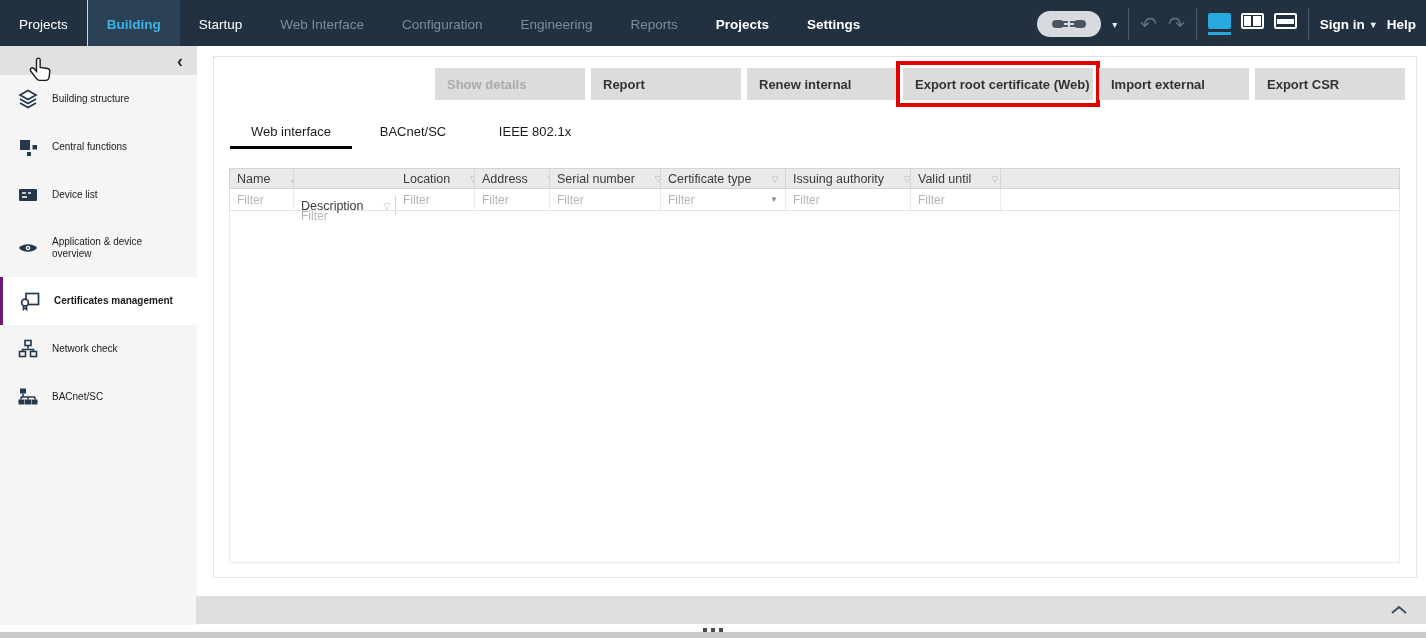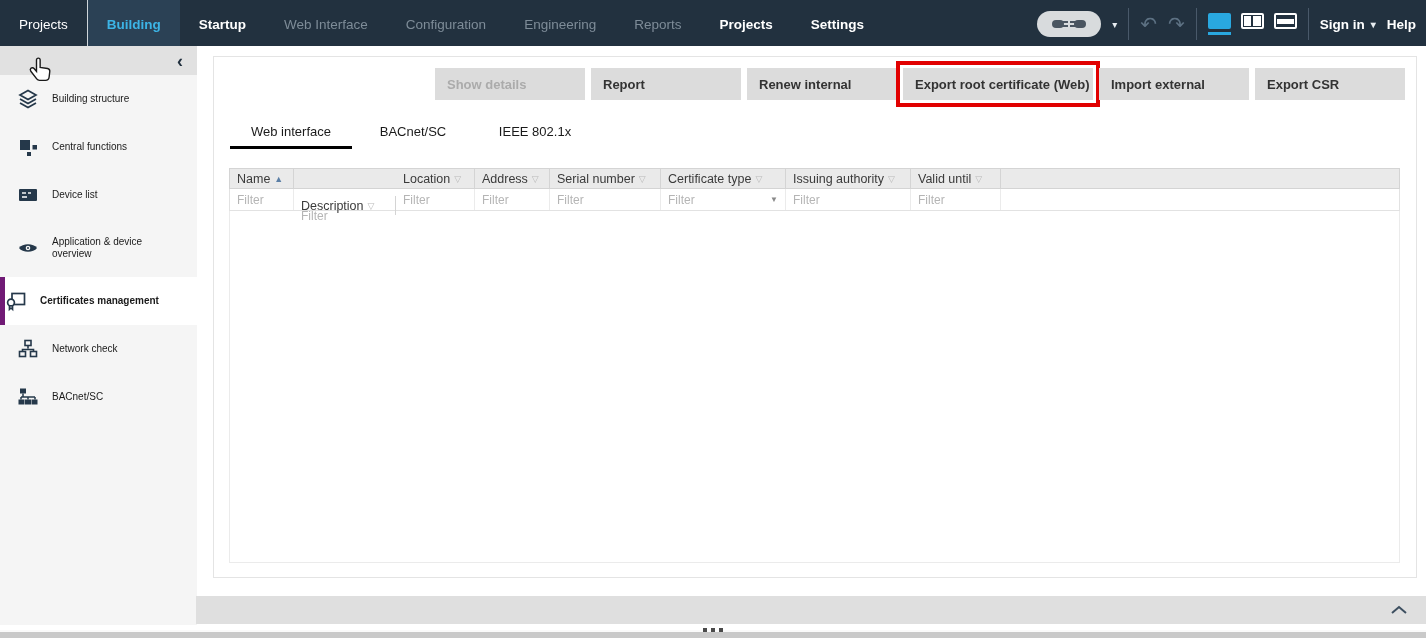--- a/index.html
+++ b/index.html
@@ -13,21 +13,21 @@
   .topnav {
     position: absolute; top:0; left:0; width:100%; height:48px;
     background:#22313f; display:flex; justify-content:space-between; align-items:stretch;
   }
   .nav-left { display:flex; align-items:stretch; }
   .nav-item {
     display:flex; align-items:center; padding:0 19px;
     font-size:13.5px; color:#fff; cursor:pointer; white-space:nowrap;
   }
   .nav-item.bold { font-weight:700; }
-  .nav-item.semib { font-weight:700; }
+  .nav-item.semib { font-weight:400; }
   .nav-item.disabled { color:#7e8c98; }
   .nav-item.active { background:#2b4155; color:#3cb4e6; font-weight:700; }
   .nav-sep { width:1px; background:#cfd5da; }
   .nav-right { display:flex; align-items:center; gap:11px; padding-right:10px; }
   .pill {
     width:64px; height:26px; border-radius:13px; background:#d8dbdd;
     display:flex; align-items:center; justify-content:center; cursor:pointer;
   }
   .caret { color:#e8edf1; font-size:10px; cursor:pointer; }
   .vsep { width:1px; height:32px; background:#49596a; }
@@ -49,21 +49,21 @@
     height:29px; background:#e1e1e1; display:flex; align-items:center;
     justify-content:flex-end; padding-right:14px;
   }
   .collapse { color:#22313f; font-size:18px; line-height:1; cursor:pointer; font-weight:700; }
   .side-item {
     display:flex; align-items:center; gap:13px; padding:0 8px 0 17px;
     min-height:48px; color:#1a1a1a; font-size:10px; cursor:pointer;
   }
   .side-item.tall { min-height:58px; }
   .side-item .lbl { line-height:1.25; max-width:125px; }
-  .side-item.selected { background:#fff; border-left:5px solid #701a75; padding-left:0; font-weight:700; }
+  .side-item.selected { background:#fff; border-left:3px solid #701a75; padding-left:16px; font-weight:700; }
   .side-item svg { flex-shrink:0; }
   
   .main { position:absolute; left:197px; top:46px; width:1229px; height:579px; background:#fff; }
   .panel { position:absolute; left:16px; top:10px; width:1204px; height:522px; border:1px solid #e4e4e4; background:#fff; }
   .toolbar { position:absolute; left:238px; top:22px; display:flex; gap:6px; z-index:5; }
   .btn {
     height:32px; background:#dcdcdc; border:none; font-family:inherit;
     font-weight:700; font-size:13px; color:#333; width:150px; text-align:left;
     padding:0 12px; cursor:pointer; white-space:nowrap;
   }
@@ -73,21 +73,21 @@
   .tabs { position:absolute; left:33px; top:78px; display:flex; z-index:2; }
   .tab {
     width:122px; text-align:center; font-size:13px; color:#1a1a1a;
     padding-bottom:10px; position:relative; cursor:pointer;
   }
   .tab.active::after { content:""; position:absolute; left:0; right:0; bottom:0; height:3px; background:#000; }
   
   .tbl { position:absolute; left:32px; top:122px; width:1171px; }
   .thead { display:flex; background:#eaeaea; border:1px solid #d4d4d4; height:21px; }
   .th {
-    display:flex; align-items:center; gap:4px; padding:8px 7px;
+    display:flex; align-items:center; gap:20px; padding:8px 7px;
     border-right:1px solid #d4d4d4; font-size:12.5px; color:#3a3a3a; height:100%;
     cursor:pointer; white-space:nowrap; overflow:hidden;
   }
   .sort-asc { color:#5b7fa6; font-size:9px; }
   .sort-none { color:#b9b9b9; font-size:9px; }
   .frow { display:flex; border:1px solid #e2e2e2; border-top:none; height:22px; background:#fff; }
   .fcell { border-right:1px solid #ebebeb; padding:0 7px; display:flex; align-items:center; gap:4px; }
   input.filter { border:none; outline:none; width:100%; font-size:12px; color:#444; background:transparent; font-family:inherit; }
   input.filter::placeholder { color:#b5b5b5; }
   .fdrop { color:#8a8a8a; font-size:8px; cursor:pointer; }

